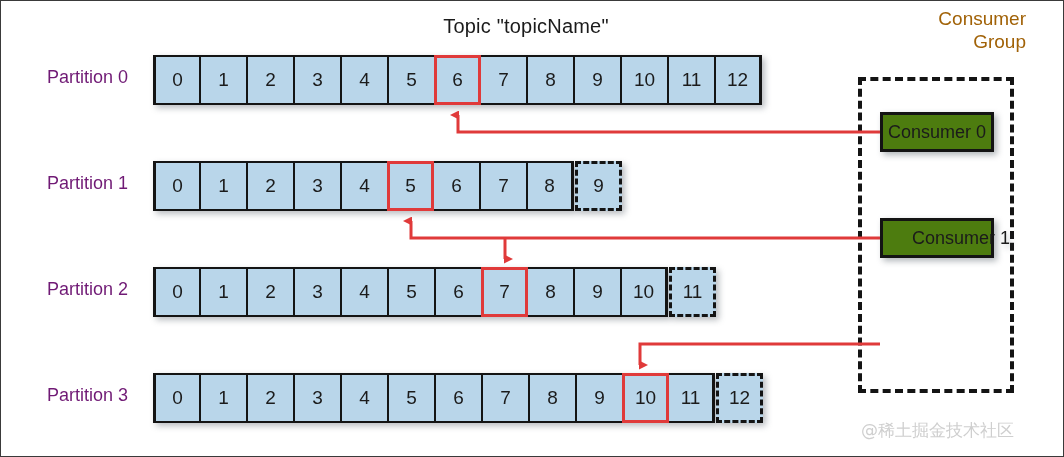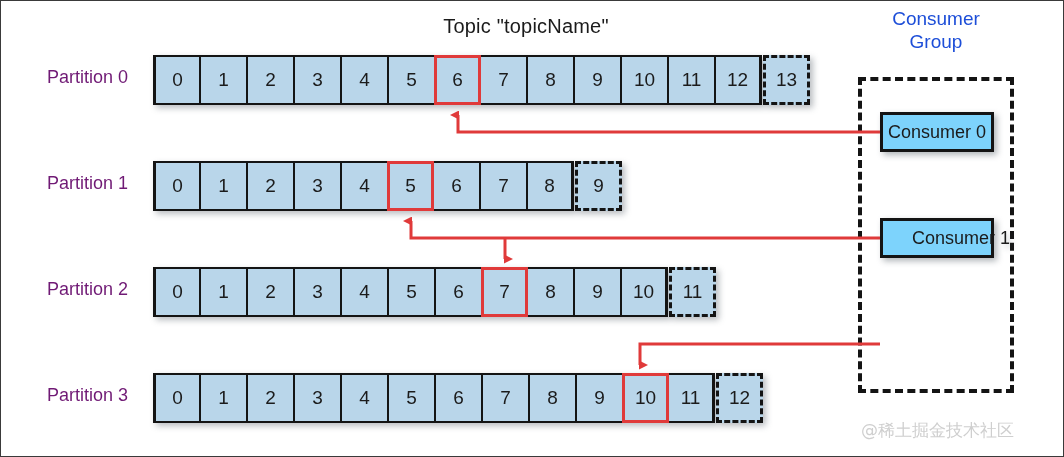--- a/index.html
+++ b/index.html
@@ -30,24 +30,24 @@
     font-size: 20px;
     color: #1b1b1b;
     letter-spacing: .2px;
     white-space: nowrap;
   }
   .group-title {
     position: absolute;
     left: 845px;
     top: 6px;
     width: 180px;
-    text-align: center;
+    text-align: right;
     font-size: 19px;
     line-height: 23px;
-    color: #1d4ed8;
+    color: #a16207;
   }
 
   
   .prow {
     position: absolute;
     left: 0;
     height: 50px;
   }
   .plabel {
     position: absolute;
@@ -103,21 +103,21 @@
     width: 156px;
     height: 316px;
     box-sizing: border-box;
     border: 4px dashed #141414;
   }
   .consumer {
     position: absolute;
     width: 114px;
     height: 40px;
     box-sizing: border-box;
-    background: #7dd3fc;
+    background: #4d7c0f;
     border: 3px solid #141414;
     display: flex;
     align-items: center;
     justify-content: center;
     font-size: 18px;
     color: #1b1b1b;
     white-space: nowrap;
     filter: drop-shadow(3px 3px 3px rgba(80,90,100,.45));
     z-index: 8;
   }
@@ -165,21 +165,20 @@
         <div class="cell">3</div>
         <div class="cell">4</div>
         <div class="cell">5</div>
         <div class="cell hl">6</div>
         <div class="cell">7</div>
         <div class="cell">8</div>
         <div class="cell">9</div>
         <div class="cell">10</div>
         <div class="cell">11</div>
         <div class="cell lastsolid">12</div>
-        <div class="cell dashed">13</div>
       </div>
   </div>
 
   <div class="prow" id="prow-1" style="top:160px;">
     <div class="plabel">Partition 1</div>
     <div class="cells" id="cells-1">
         <div class="cell first">0</div>
         <div class="cell">1</div>
         <div class="cell">2</div>
         <div class="cell">3</div>

